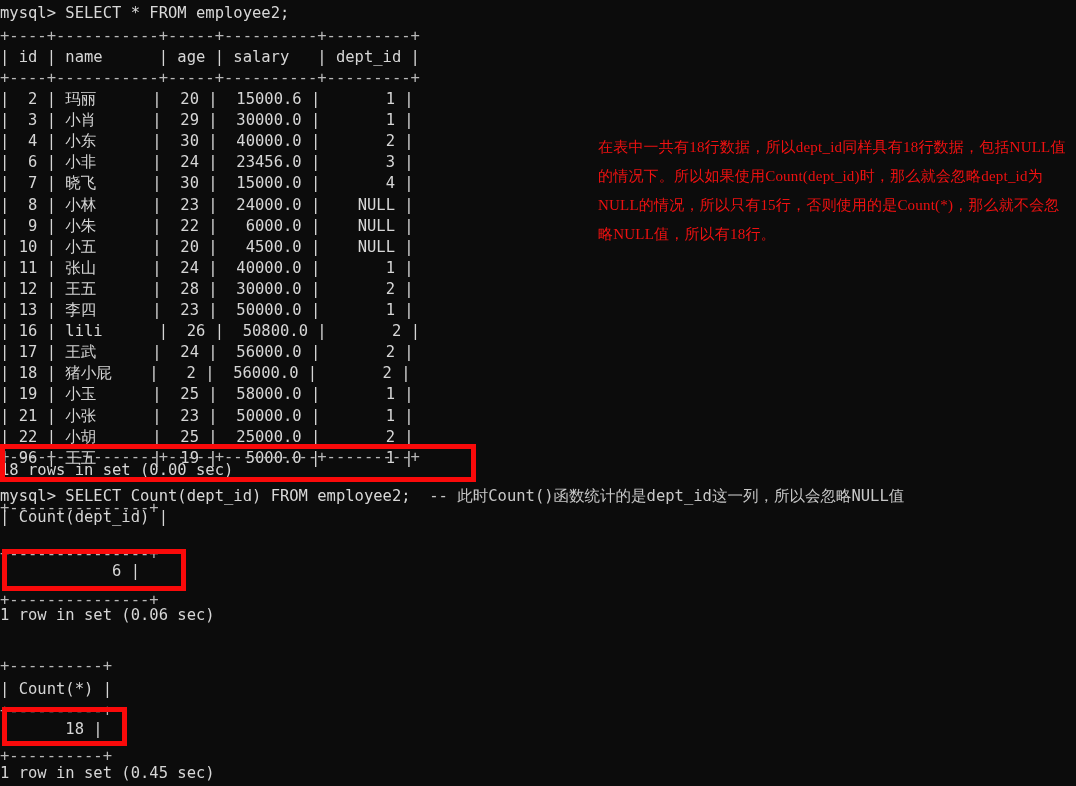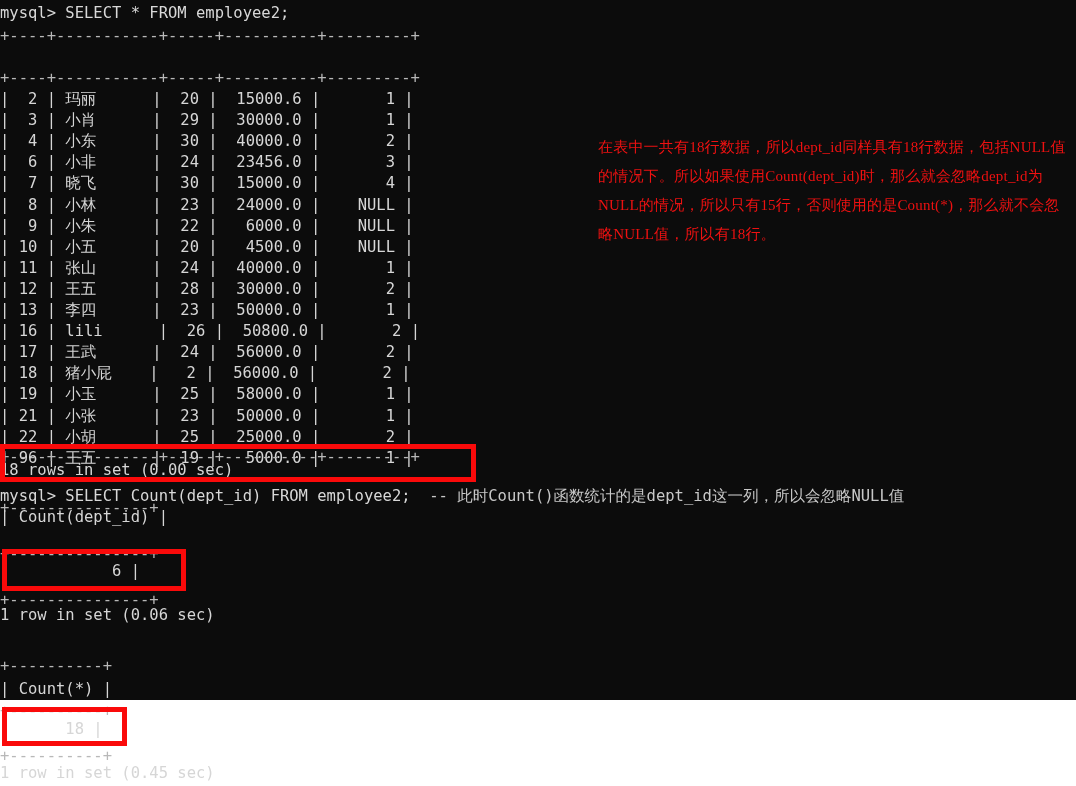--- a/index.html
+++ b/index.html
@@ -14,21 +14,21 @@
     overflow: hidden;
     font-family: "DejaVu Sans Mono", monospace;
   }
 
   
   #terminal {
     position: absolute;
     left: 0;
     top: 0;
     width: 1076px;
-    height: 700px;
+    height: 786px;
     background: #0c0c0c;
     color: #cfcfcf;
     font-family: "DejaVu Sans Mono", monospace;
     font-size: 15.5px;
     line-height: 23.2px;
     white-space: pre;
     letter-spacing: 0px;
   }
 
   
@@ -84,20 +84,21 @@
 
 <div id="desktop-fill"></div>
 
 <div id="terminal">
 
   
   <div class="line prompt" style="top:2px;left:0px;"><span>mysql&gt; </span><span>SELECT * FROM employee2;</span></div>
 
   
   <div class="line rule" style="top:25px;">+----+-----------+-----+----------+---------+</div>
+  <div class="line cell" style="top:46px;">| id | name      | age | salary   | dept_id |</div>
   <div class="line rule" style="top:67px;">+----+-----------+-----+----------+---------+</div>
 
   <div id="main-rows"><div class="line cell" style="top: 88px;">| <span> 2</span> | <span>玛丽     </span> | <span> 20</span> | <span> 15000.6</span> | <span>      1</span> |</div><div class="line cell" style="top: 109.1px;">| <span> 3</span> | <span>小肖     </span> | <span> 29</span> | <span> 30000.0</span> | <span>      1</span> |</div><div class="line cell" style="top: 130.2px;">| <span> 4</span> | <span>小东     </span> | <span> 30</span> | <span> 40000.0</span> | <span>      2</span> |</div><div class="line cell" style="top: 151.3px;">| <span> 6</span> | <span>小非     </span> | <span> 24</span> | <span> 23456.0</span> | <span>      3</span> |</div><div class="line cell" style="top: 172.4px;">| <span> 7</span> | <span>晓飞     </span> | <span> 30</span> | <span> 15000.0</span> | <span>      4</span> |</div><div class="line cell" style="top: 193.5px;">| <span> 8</span> | <span>小林     </span> | <span> 23</span> | <span> 24000.0</span> | <span>   NULL</span> |</div><div class="line cell" style="top: 214.6px;">| <span> 9</span> | <span>小朱     </span> | <span> 22</span> | <span>  6000.0</span> | <span>   NULL</span> |</div><div class="line cell" style="top: 235.7px;">| <span>10</span> | <span>小五     </span> | <span> 20</span> | <span>  4500.0</span> | <span>   NULL</span> |</div><div class="line cell" style="top: 256.8px;">| <span>11</span> | <span>张山     </span> | <span> 24</span> | <span> 40000.0</span> | <span>      1</span> |</div><div class="line cell" style="top: 277.9px;">| <span>12</span> | <span>王五     </span> | <span> 28</span> | <span> 30000.0</span> | <span>      2</span> |</div><div class="line cell" style="top: 299px;">| <span>13</span> | <span>李四     </span> | <span> 23</span> | <span> 50000.0</span> | <span>      1</span> |</div><div class="line cell" style="top: 320.1px;">| <span>16</span> | <span>lili     </span> | <span> 26</span> | <span> 50800.0</span> | <span>      2</span> |</div><div class="line cell" style="top: 341.2px;">| <span>17</span> | <span>王武     </span> | <span> 24</span> | <span> 56000.0</span> | <span>      2</span> |</div><div class="line cell" style="top: 362.3px;">| <span>18</span> | <span>猪小屁   </span> | <span>  2</span> | <span> 56000.0</span> | <span>      2</span> |</div><div class="line cell" style="top: 383.4px;">| <span>19</span> | <span>小玉     </span> | <span> 25</span> | <span> 58000.0</span> | <span>      1</span> |</div><div class="line cell" style="top: 404.5px;">| <span>21</span> | <span>小张     </span> | <span> 23</span> | <span> 50000.0</span> | <span>      1</span> |</div><div class="line cell" style="top: 425.6px;">| <span>22</span> | <span>小胡     </span> | <span> 25</span> | <span> 25000.0</span> | <span>      2</span> |</div><div class="line cell" style="top: 446.7px;">| <span>96</span> | <span>王五     </span> | <span> 19</span> | <span>  5000.0</span> | <span>      1</span> |</div></div>
 
   <div class="line rule" style="top:446px;">+----+-----------+-----+----------+---------+</div>
   <div class="line cell" style="top:459px;">18 rows in set (0.00 sec)</div>
 
   
   <div class="line" style="top:485px;"><span class="prompt">mysql&gt; </span><span class="prompt">SELECT Count(dept_id) FROM employee2;</span><span class="comment" style="font-family:'DejaVu Sans Mono', monospace;">  -- 此时Count()函数统计的是dept_id这一列，所以会忽略NULL值</span></div>
 

